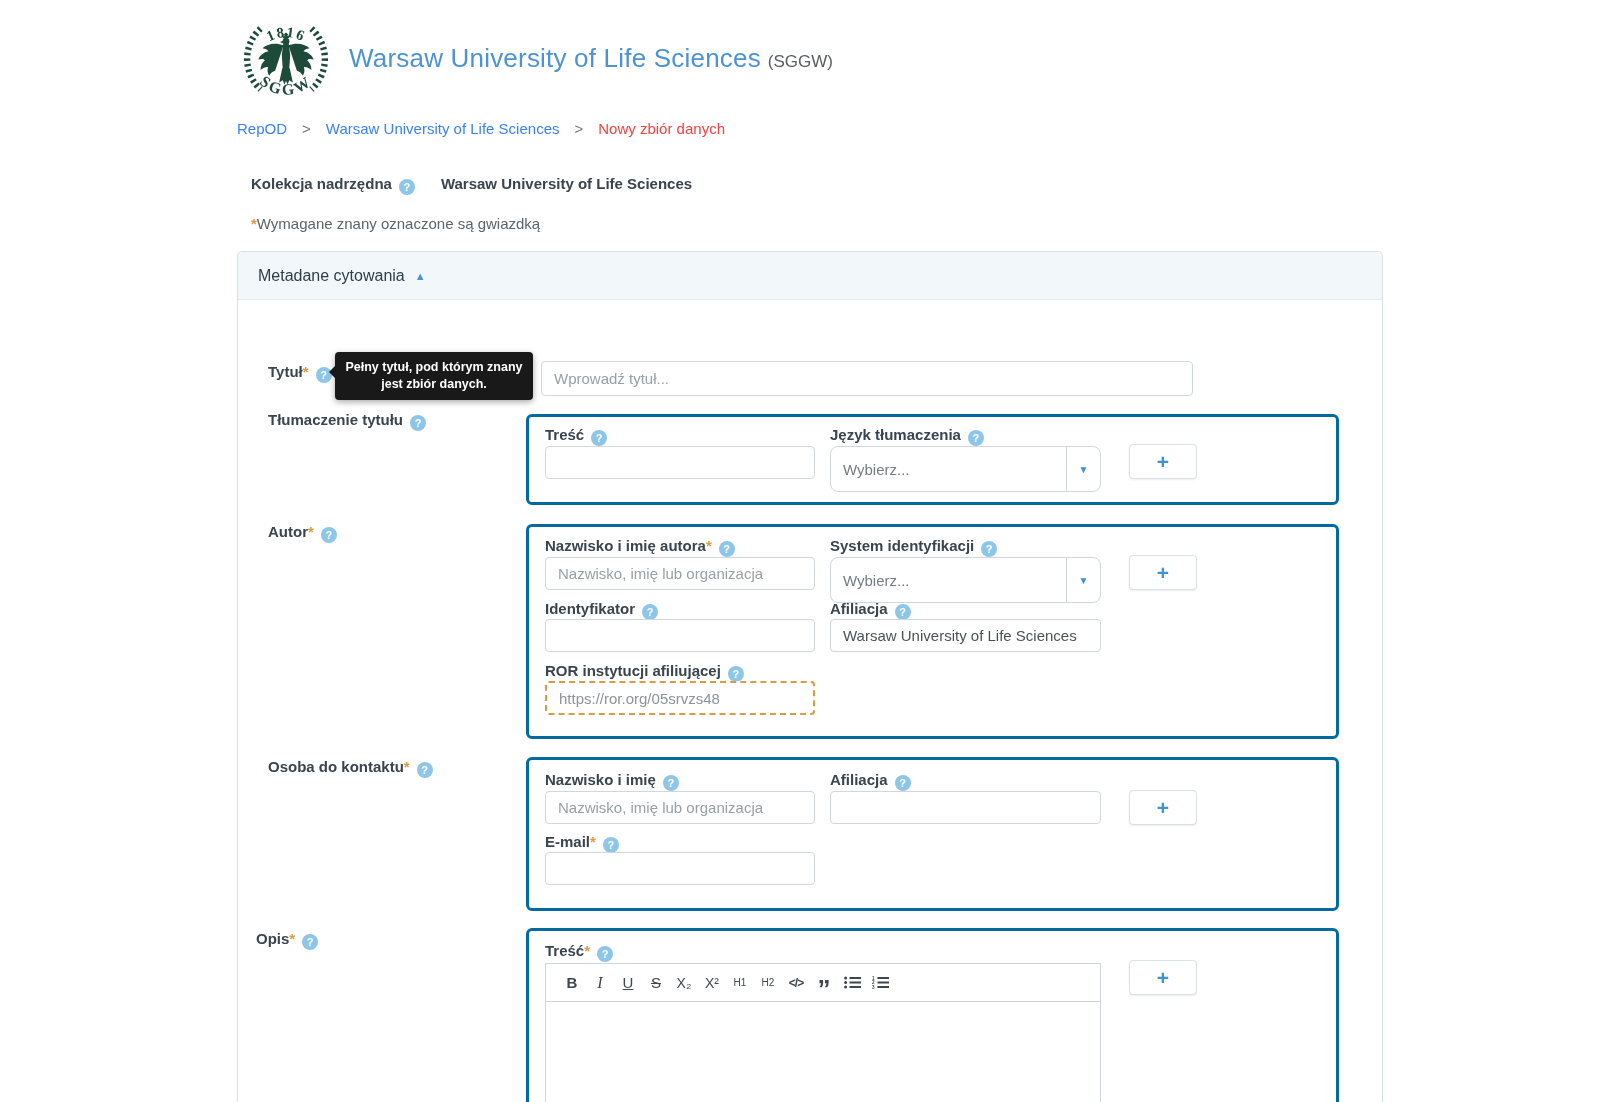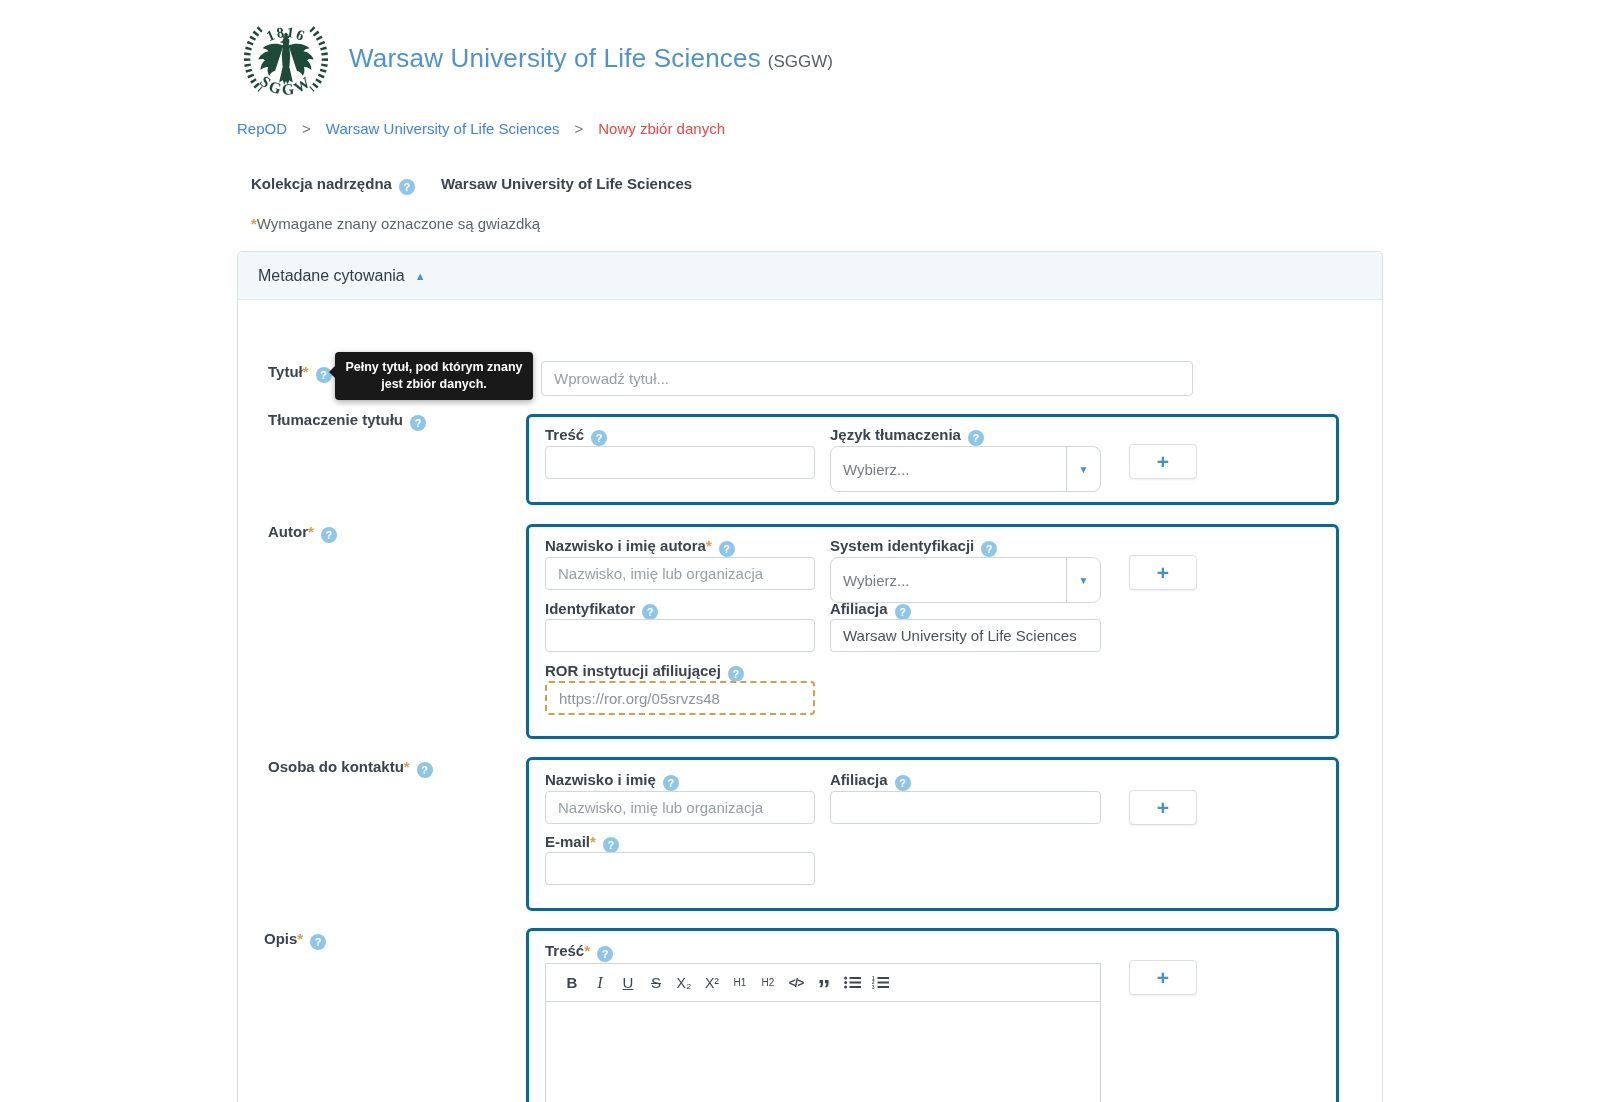--- a/index.html
+++ b/index.html
@@ -221,21 +221,21 @@
         <input class="inp small" style="left: 301px; top: 31px; width: 271px;">
         <button class="plusbtn" style="left:600px; top:30px;">
           <span>+</span>
         </button>
         <div class="flabel" style="left:16px; top:73px;">
           <span>E-mail</span><span class="star">*</span><span class="help">?</span>
         </div>
         <input class="inp small" style="left: 16px; top: 92px; width: 270px;">
       </div>
 
-      <div class="flabel" style="left:26px; top:630px;">
+      <div class="flabel" style="left:18px; top:630px;">
         <span>Opis</span><span class="star">*</span><span class="help">?</span>
       </div>
       <div class="groupbox" style="left:288px; top:628px; width:813px; height:300px;">
         <div class="flabel" style="left:16px; top:11px;">
           <span>Treść</span><span class="star">*</span><span class="help">?</span>
         </div>
         <div class="editor">
           <div class="toolbar">
             <button class="tbtn b">B</button>
             <button class="tbtn i">I</button>

